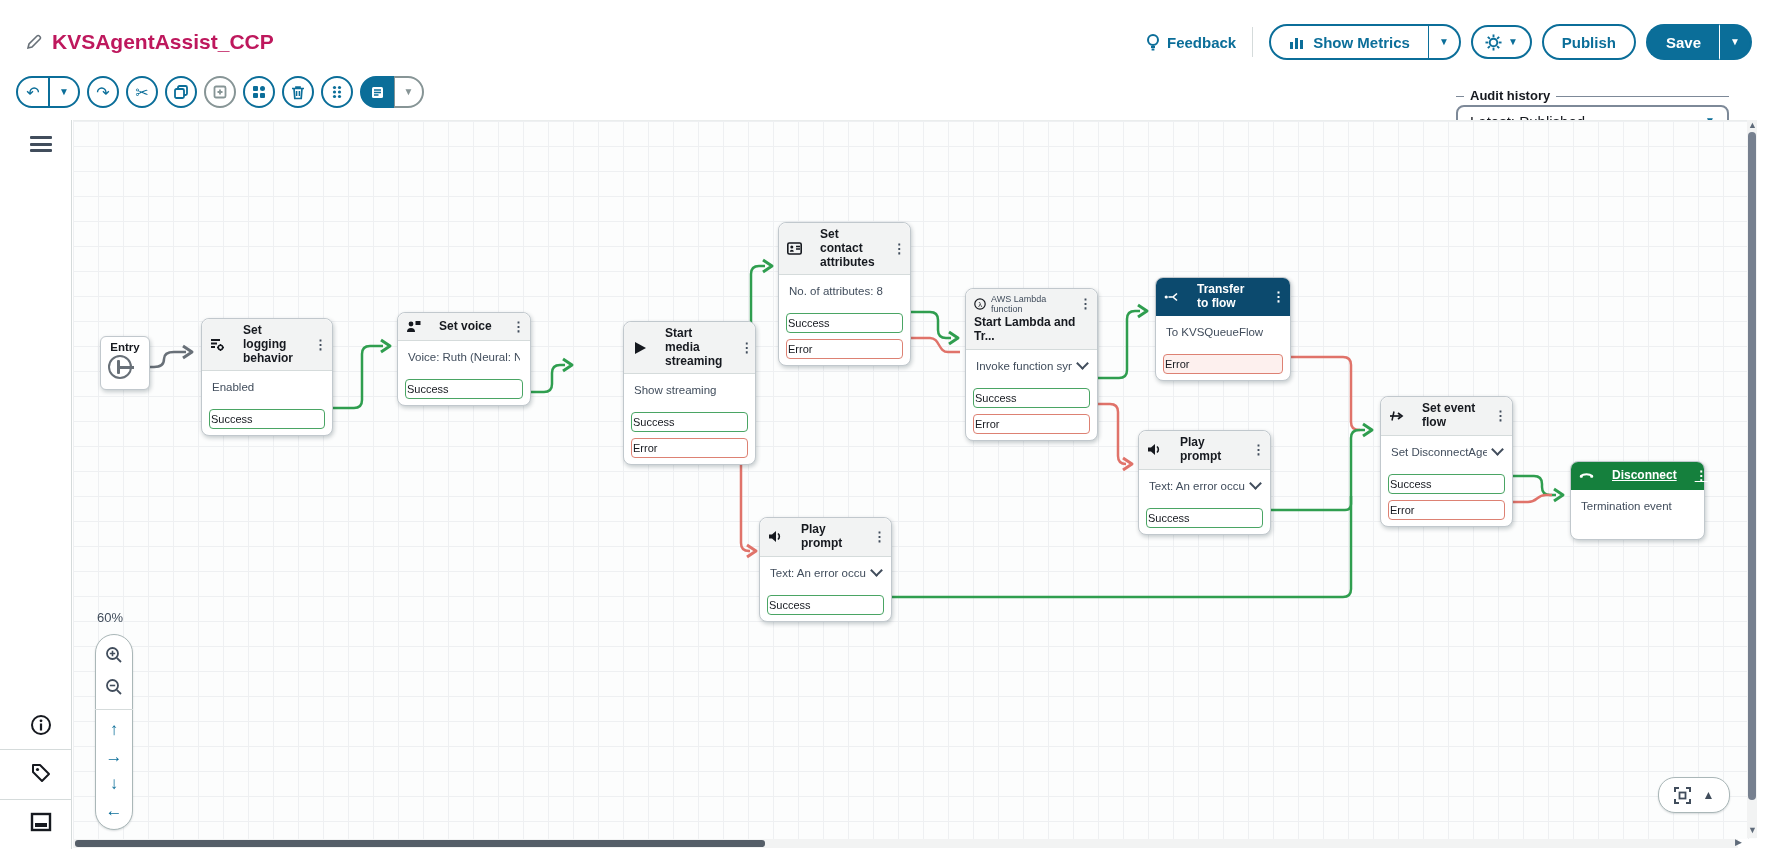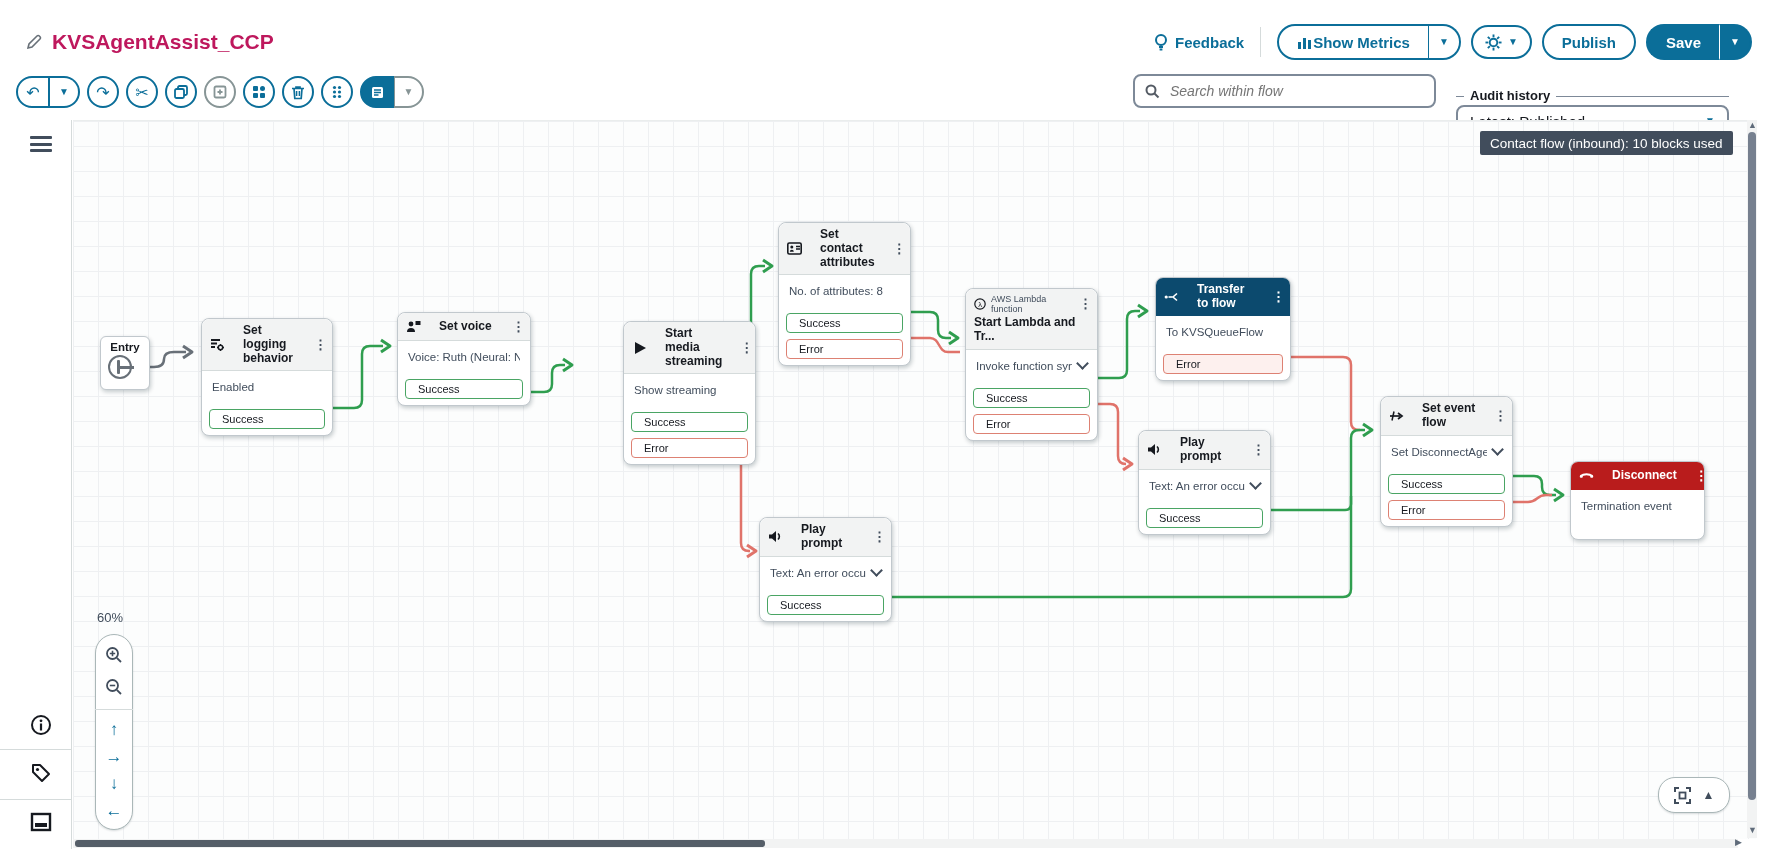--- a/index.html
+++ b/index.html
@@ -6,21 +6,21 @@
   body{font-family:"Liberation Sans",sans-serif;color:#16191f;background:#fff;}
   #app{position:relative;width:1770px;height:849px;overflow:hidden;background:#fff;}
 
   
   .titlebar{position:absolute;left:0;top:0;width:1770px;height:66px;background:#fff;}
   .flow-title{position:absolute;left:52px;top:30px;font-size:21px;font-weight:bold;color:#be185d;}
   .pencil-btn{position:absolute;left:24px;top:32px;width:20px;height:20px;cursor:pointer;}
   .hdr-right{position:absolute;right:18px;top:24px;display:flex;align-items:center;gap:10px;}
   .feedback{display:flex;align-items:center;gap:6px;color:#0b6e99;font-weight:bold;font-size:15px;cursor:pointer;}
   .vdiv{width:1px;height:30px;background:#d5dbdb;margin:0 6px;}
-  .btn{display:flex;align-items:center;justify-content:center;height:34px;border:2px solid #0b6e99;border-radius:18px;background:#fff;color:#0b6e99;font-weight:bold;font-size:15px;padding:16px 18px;cursor:pointer;box-sizing:border-box;}
+  .btn{display:flex;align-items:center;justify-content:center;gap:8px;height:34px;border:2px solid #0b6e99;border-radius:18px;background:#fff;color:#0b6e99;font-weight:bold;font-size:15px;padding:16px 18px;cursor:pointer;box-sizing:border-box;}
   .btn-split{display:flex;align-items:stretch;}
   .btn-split .btn{border-radius:18px 0 0 18px;border-right:1px solid #0b6e99;}
   .btn-split .caret-seg{display:flex;align-items:center;justify-content:center;width:32px;border:2px solid #0b6e99;border-left:none;border-radius:0 18px 18px 0;background:#fff;color:#0b6e99;cursor:pointer;box-sizing:border-box;}
   .btn-primary{background:#0b6e99;color:#fff;border-color:#0b6e99;}
   .btn-split .btn-primary{border-right:1px solid #fff;}
   .caret-seg.primary{background:#0b6e99;color:#fff;border-color:#0b6e99;}
   .caret{font-size:10px;line-height:1;}
   .gear-btn{display:flex;align-items:center;gap:6px;height:34px;border:2px solid #0b6e99;border-radius:18px;background:#fff;color:#0b6e99;padding:0 12px;cursor:pointer;box-sizing:border-box;font-weight:bold;}
 
   
@@ -75,21 +75,21 @@
   .bheader .btitle{flex:1;font-size:12px;font-weight:bold;color:#16191f;line-height:1.15;}
   .bheader.dark{color:#fff;border-bottom:none;}
   .bheader.dark .btitle{color:#fff;}
   .kebab{font-size:13px;font-weight:bold;color:#414d5c;letter-spacing:0;line-height:.45;cursor:pointer;white-space:pre;text-align:center;width:10px;}
   .bheader.dark .kebab{color:#fff;}
   .bicon{width:15px;height:15px;display:flex;align-items:center;justify-content:center;flex:none;color:#16191f;}
   .bbody{padding:10px 10px;font-size:11.5px;color:#414d5c;display:flex;align-items:center;gap:6px;}
   .bbody .btxt{flex:1;white-space:nowrap;overflow:hidden;}
   .chev{width:7px;height:7px;border-right:2px solid #414d5c;border-bottom:2px solid #414d5c;transform:rotate(45deg);margin-top:-4px;flex:none;cursor:pointer;}
   .ports{padding:0 7px 6px 7px;}
-  .port{height:20px;border-radius:4px;background:#fff;display:flex;align-items:center;padding:0 12px;font-size:11px;color:#16191f;margin-top:6px;box-sizing:border-box;cursor:pointer;}
+  .port{height:20px;border-radius:4px;background:#fff;display:flex;align-items:center;padding:0 1px;font-size:11px;color:#16191f;margin-top:6px;box-sizing:border-box;cursor:pointer;}
   .port.success{border:1px solid #4aa564;}
   .port.error{border:1px solid #dd8173;}
   .port.error.tint{background:#fdf0ee;}
 
   
   .entry-block{position:absolute;left:100px;top:336px;width:48px;height:52px;background:#fff;border:1px solid #c1c8cd;border-radius:6px;box-shadow:1px 2px 4px rgba(0,28,36,.22);cursor:pointer;}
   .entry-title{text-align:center;font-size:11.5px;font-weight:bold;margin-top:4px;color:#16191f;}
   .entry-circle{position:absolute;left:7px;top:18px;width:24px;height:24px;border:2px solid #687078;border-radius:50%;box-sizing:border-box;}
   .entry-bar{position:absolute;left:16px;top:23px;width:3px;height:14px;background:#687078;border-radius:1px;}
   .entry-line{position:absolute;left:18px;top:29px;width:15px;height:2.5px;background:#687078;}
@@ -227,27 +227,20 @@
               <rect x="1" y="1" width="11" height="11" rx="1.5" fill="#fff"></rect>
               <path d="M3 4 h7 M3 6.5 h7 M3 9 h4.5" stroke="#0b6e99" stroke-width="1.4"></path>
             </svg>
         </span>
         <span class="seg-r gray">
             <span class="caret" style="color:#879596">▼</span>
           </span>
       </div>
     </div>
 
-    <div class="search-wrap">
-      <svg width="15" height="15" viewBox="0 0 15 15">
-          <circle cx="6" cy="6" r="4.5" fill="none" stroke="#545b64" stroke-width="2"></circle>
-          <line x1="9.5" y1="9.5" x2="13.5" y2="13.5" stroke="#545b64" stroke-width="2"></line>
-        </svg>
-      <input type="text" placeholder="Search within flow" style="">
-    </div>
 
     <div class="audit-group">
       <span class="audit-label">Audit history</span>
       <div class="audit-select">
         <span>Latest: Published</span>
         <span class="caret">▼</span>
       </div>
     </div>
   </div>
 
@@ -274,21 +267,20 @@
         <circle cx="7.5" cy="7.5" r="1.6" fill="#16191f"></circle>
       </svg>
   </span>
   <span class="side-icon" style="top:812px">
     <svg width="22" height="20" viewBox="0 0 22 20">
         <rect x="2" y="2" width="18" height="16" fill="none" stroke="#16191f" stroke-width="2.4"></rect>
         <rect x="5" y="11" width="12" height="4" fill="#16191f"></rect>
       </svg>
   </span>
 
-  <div class="usage-badge">Contact flow (inbound): 10 blocks used</div>
 
   <svg class="wires">
     <path class="w-gray" d="M133,367 H154 Q164,367 164,359 Q164,352 174,352 H186"></path>
     <path class="a-gray" d="M183,346 l9,6 l-9,6"></path>
 
     <path class="w-green" d="M333,408 H354 Q362,408 362,400 V354 Q362,346 370,346 H383"></path>
     <path class="a-green" d="M381,340 l9,6 l-9,6"></path>
 
     <path class="w-green" d="M530,392 H544 Q552,392 552,384 V373 Q552,365 560,365 H565"></path>
     <path class="a-green" d="M563,359 l9,6 l-9,6"></path>
@@ -496,21 +488,21 @@
       <span class="btxt">Set DisconnectAgentUI to...</span>
       <span class="chev"></span>
     </div>
     <div class="ports">
       <div class="port success">Success</div>
       <div class="port error">Error</div>
     </div>
   </div>
 
   <div class="block" style="left:1570px;top:461px;width:135px;height:79px;">
-    <div class="bheader dark" style="background:#b91c1c;border-radius:7px 7px 0 0;">
+    <div class="bheader dark" style="background:#15803d;border-radius:7px 7px 0 0;text-decoration:underline;">
       <span class="bicon">
           <svg width="15" height="10" viewBox="0 0 15 10">
             <path d="M1.5 5 a9 7 0 0 1 12 0" fill="none" stroke="#fff" stroke-width="2"></path>
             <rect x="0.8" y="4.2" width="3" height="2.6" rx="1" fill="#fff"></rect>
             <rect x="11.2" y="4.2" width="3" height="2.6" rx="1" fill="#fff"></rect>
           </svg>
         </span>
       <span class="btitle">Disconnect</span>
       <span class="kebab">⋮</span>
     </div>

